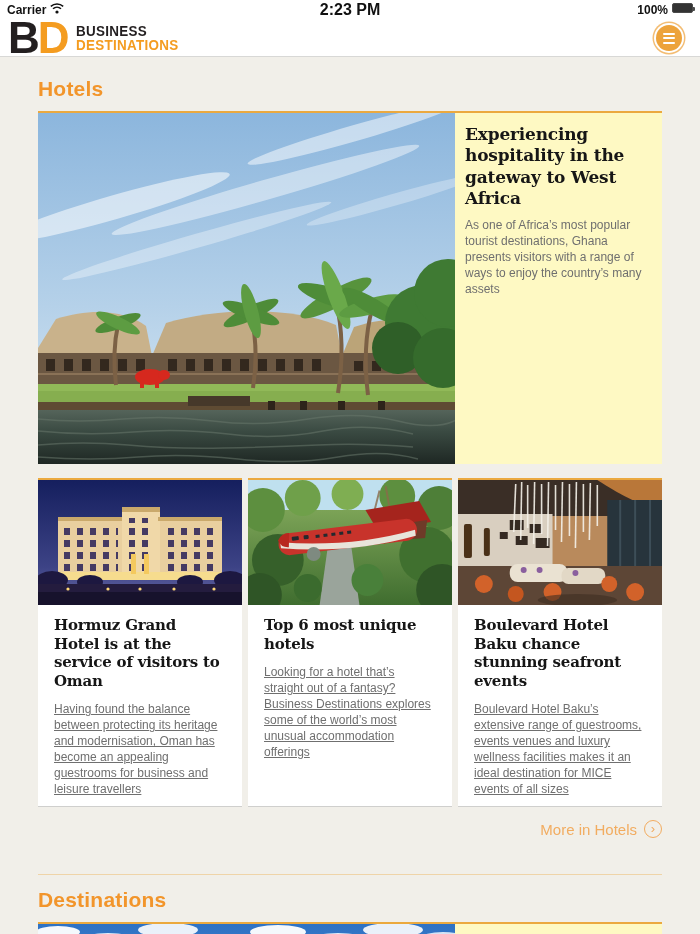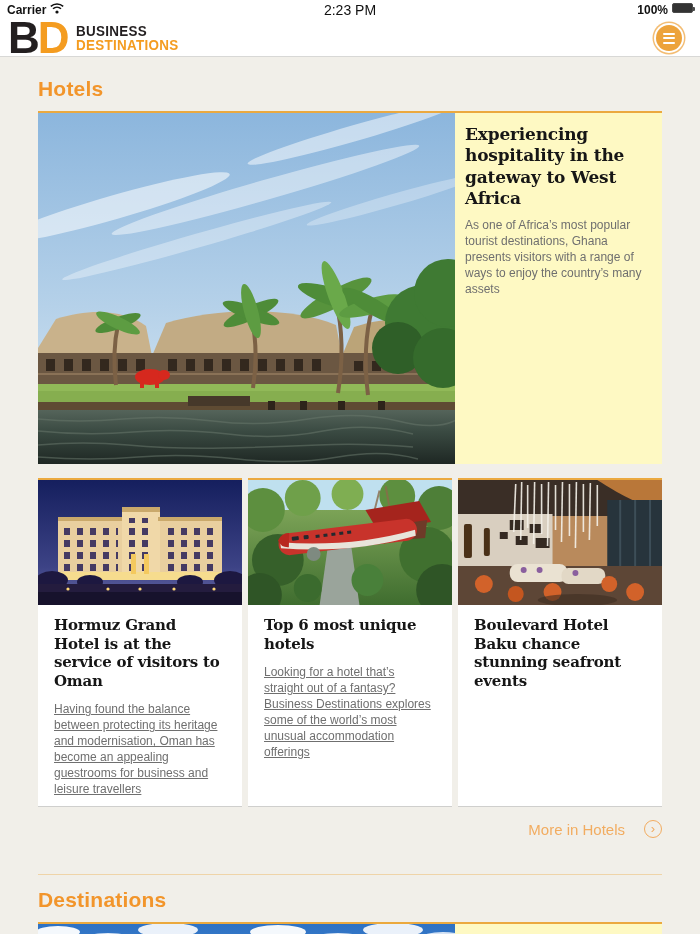--- a/index.html
+++ b/index.html
@@ -4,21 +4,21 @@
 <style>
   * { margin:0; padding:0; box-sizing:border-box; }
   html,body { width:700px; height:934px; overflow:hidden; }
   body { background:#f1efe9; font-family:"Liberation Sans", sans-serif; color:#1c1c1c; }
 
   
   .status-bar { height:20px; background:#fff; display:flex; align-items:center;
     justify-content:space-between; padding:0 7px; font-size:12px; color:#111; }
   .sb-left, .sb-right { display:flex; gap:4px; width:120px;font-weight:bold; }
   .sb-right { justify-content:flex-end; }
-  .sb-center { font-weight:normal; font-size:14px; }
+  .sb-center { font-weight:bold; font-size:16px; }
   .battery { display:inline-block; width:21px; height:10px; border:1px solid #4a4a4a;
     border-radius:2px; position:relative; background:#333; }
   .battery::after { content:""; position:absolute; right:-3px; top:2.5px; width:2px; height:4px;
     background:#4a4a4a; border-radius:0 1px 1px 0; }
 
   
   .app-header { height:37px; background:#fff; border-bottom:1px solid #d8d8d6;
     display:flex; align-items:center; justify-content:space-between; padding:0 18px 0 8px; }
   .logo { display:flex; align-items:center; gap:8px; }
   .logo-bd { font-size:44px; font-weight:bold; letter-spacing:-2px; line-height:1; }
@@ -46,21 +46,21 @@
 
   .card-row { display:flex; gap:6px; margin-top:14px; align-items:stretch; }
   .card { flex:1 1 0; display:flex; flex-direction:column; border-top:2px solid #eba93f; cursor:pointer; }
   .card-image { height:125px; display:block; }
   .card-body { flex:1; background:#fff; padding:11px 16px 8px; border-bottom:1px solid #cfcfcd; }
   .card-title { font-family:"DejaVu Serif", serif; font-weight:bold; font-size:15px;
     line-height:1.24; color:#161616; letter-spacing:-.2px; }
   .card-body .excerpt { margin-top:12px;text-decoration:underline; }
 
   .more-row { display:flex; justify-content:flex-end; margin-top:13px; }
-  .more-link { display:flex; align-items:flex-end; gap:19px; color:#f2ac60; font-size:15px;
+  .more-link { display:flex; align-items:flex-end; gap:7px; color:#f2ac60; font-size:15px;
     cursor:pointer; text-decoration:none; }
   .more-chevron { width:18px; height:18px; border:1.5px solid #f2ac60; border-radius:50%;
     display:flex; align-items:center; justify-content:center; font-size:13px; line-height:1;
     padding-bottom:1px; color:#f2ac60; }
 
   .section-divider { height:1px; background:#efd4a8; margin-top:36px; }
 </style>
 </head>
 <body>
 
@@ -374,20 +374,21 @@
               <circle cx="95" cy="112" r="9"></circle>
               <circle cx="152" cy="104" r="8"></circle>
               <circle cx="178" cy="112" r="9"></circle>
               <circle cx="58" cy="114" r="8" fill="#c4561f"></circle>
           </g>
           <ellipse cx="120" cy="120" rx="40" ry="6" fill="#3e2d22" opacity=".6"></ellipse>
         </svg>
       </div>
       <div class="card-body">
         <div class="card-title">Boulevard Hotel Baku chance stunning seafront events</div>
+        <p class="excerpt">Boulevard Hotel Baku’s extensive range of guestrooms, events venues and luxury wellness facilities makes it an ideal destination for MICE events of all sizes</p>
       </div>
     </div>
   </div>
 
   <div class="more-row">
     <a class="more-link">
       <span>More in Hotels</span>
       <span class="more-chevron">›</span>
     </a>
   </div>

